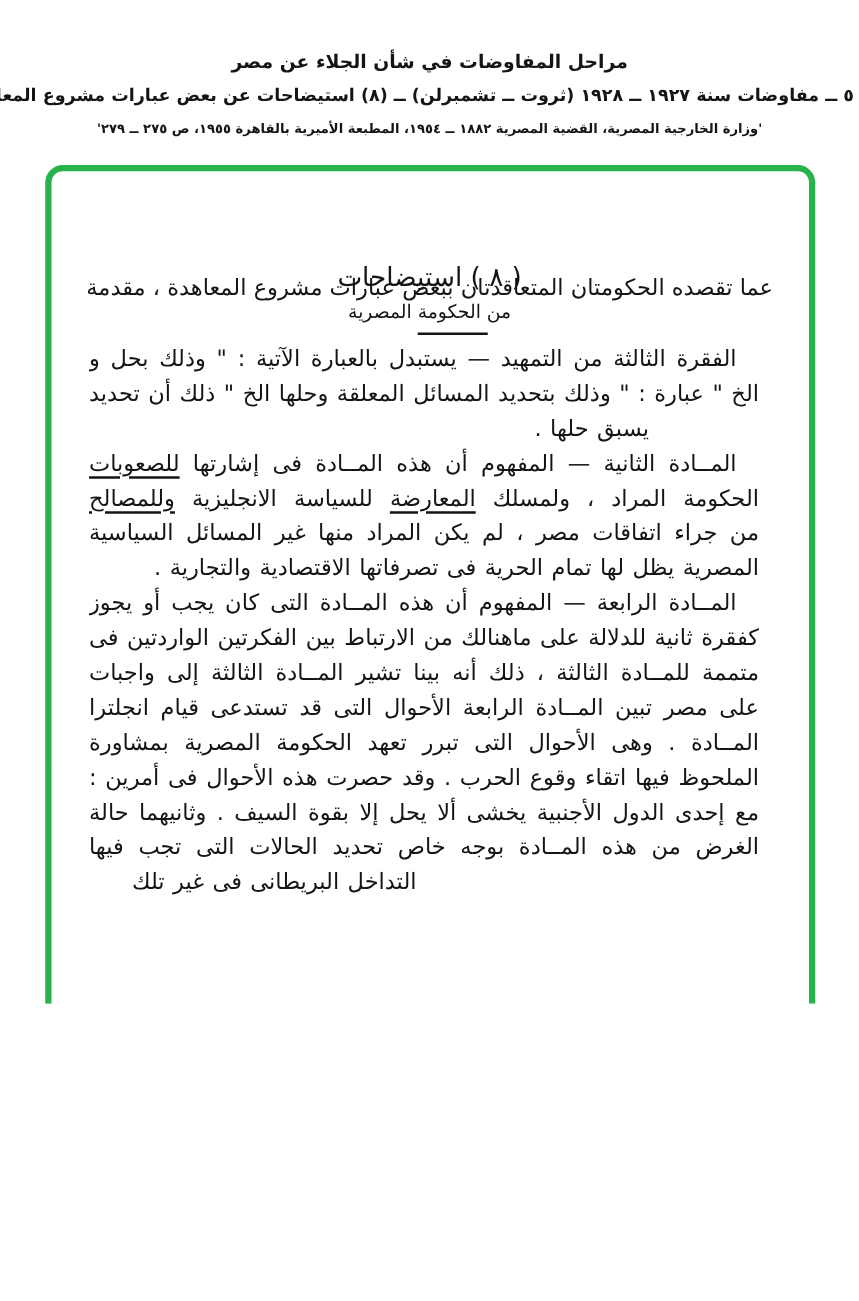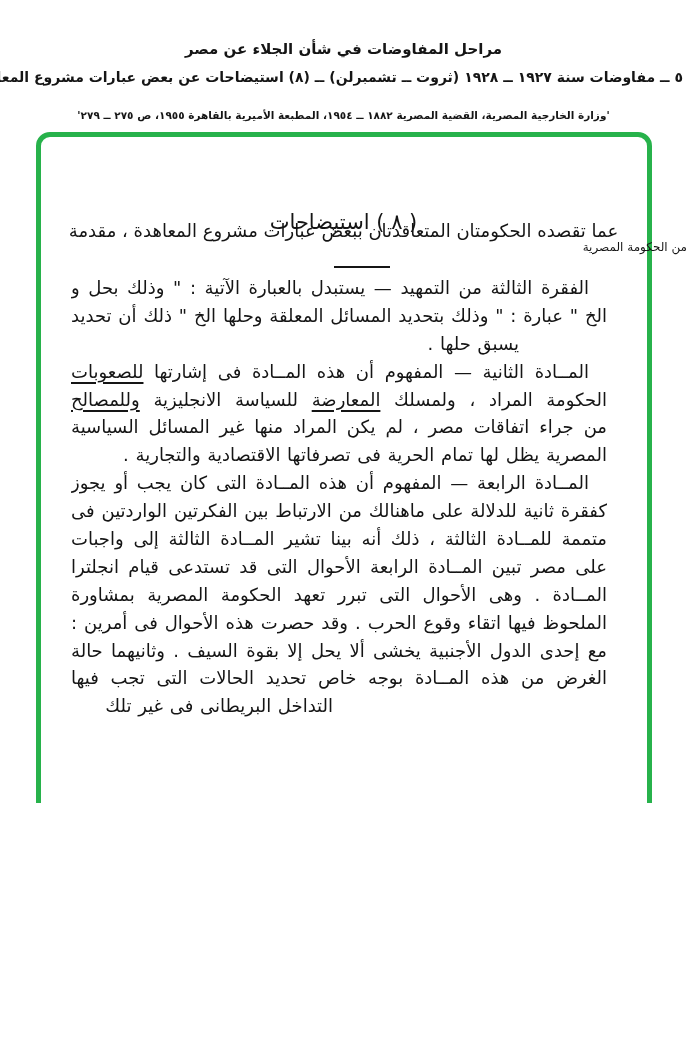--- a/index.html
+++ b/index.html
@@ -5,31 +5,31 @@
   html,body{margin:0;padding:0;background:#ffffff;}
   .page{
     position:relative;width:687px;height:803px;background:#ffffff;
     font-family:"DejaVu Sans",sans-serif;color:#151515;overflow:hidden;direction:rtl;
   }
   
   .hdr1{position:absolute;top:40px;right:0;left:0;text-align:center;
         font-size:15px;font-weight:bold;letter-spacing:0;}
   .hdr2{position:absolute;top:69px;right:4px;left:4px;text-align:center;
         font-size:14px;font-weight:bold;white-space:nowrap;}
-  .hdr3{position:absolute;top:109px;right:0;left:0;text-align:center;
+  .hdr3{position:absolute;top:97px;right:0;left:0;text-align:center;
         font-size:10.5px;font-weight:bold;}
   
   .doc-frame{
     position:absolute;left:36px;top:132px;width:616px;height:857px;
     border:5px solid #27b24b;border-radius:14px;background:#ffffff;box-sizing:border-box;
   }
   
   .doc-title{position:absolute;top:170px;right:0;left:0;text-align:center;font-size:21px;margin-top:40px;}
   .doc-sub1{position:absolute;top:208px;right:0;left:0;text-align:center;font-size:18px;margin-top:12px;}
-  .doc-sub2{position:absolute;top:240px;right:0;left:0;font-size:12px;}
+  .doc-sub2{position:absolute;top:240px;right:0;left:0;text-align:center;font-size:15px;}
   .doc-sub-rule{position:absolute;top:266px;left:334px;width:56px;height:2px;background:#151515;}
   
   .body-text{
     position:absolute;top:274px;left:71px;width:536px;
     font-size:18px;line-height:27.9px;direction:rtl;
   }
   .tline{
     height:27.9px;overflow:hidden;
     text-align:justify;text-align-last:justify;
     word-spacing:1px;

